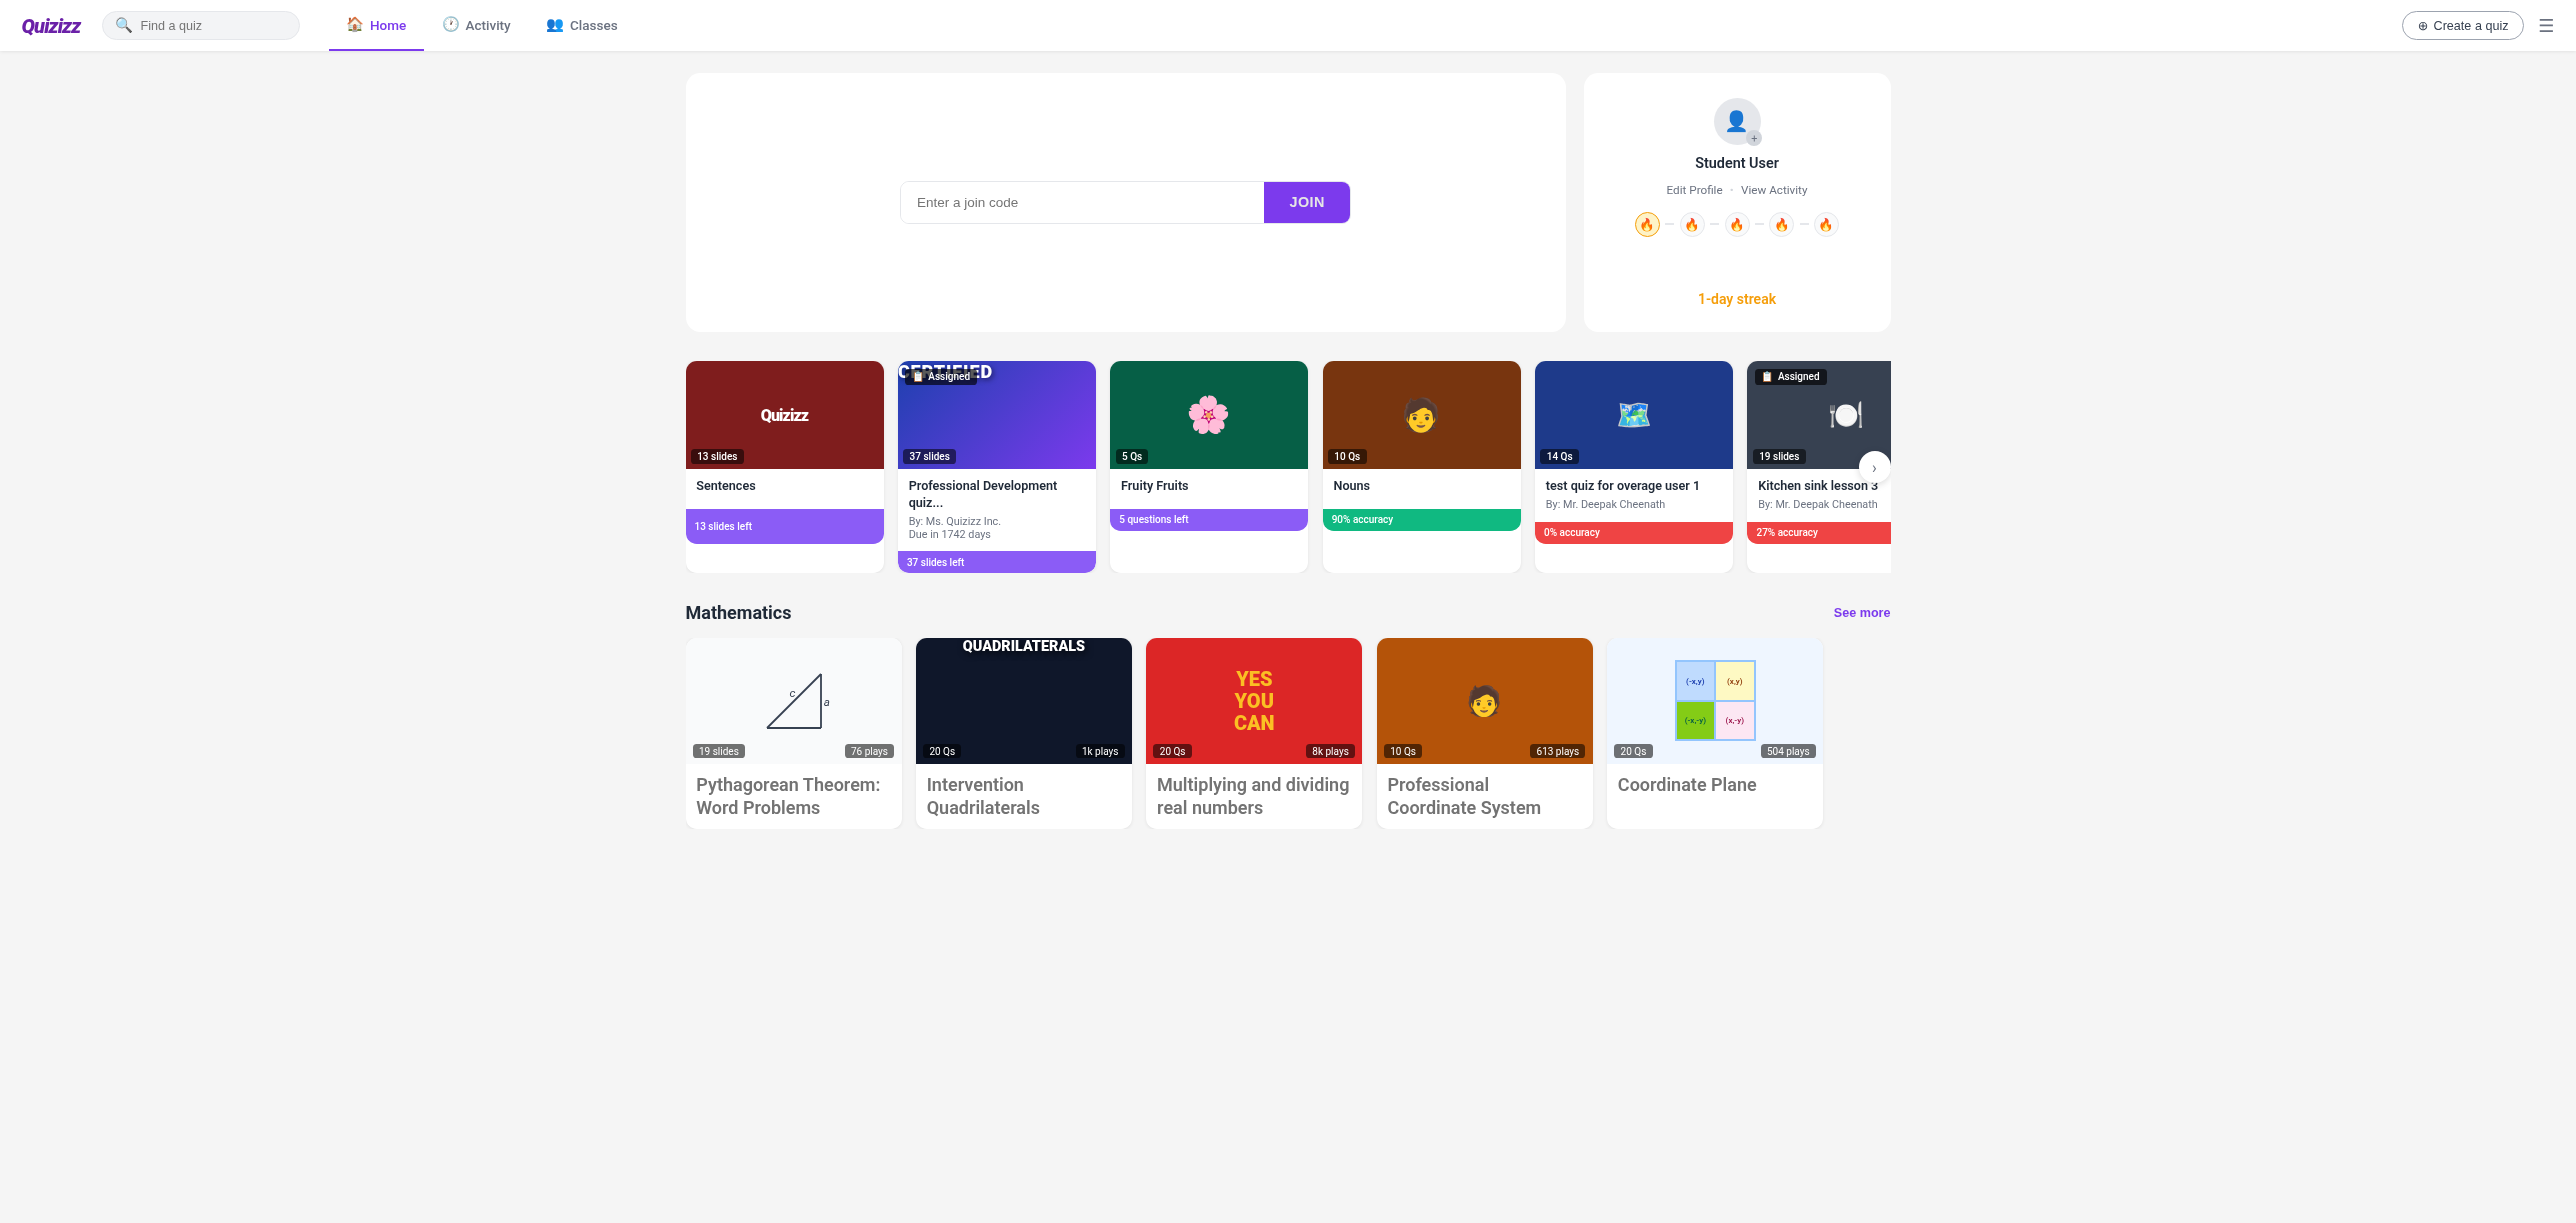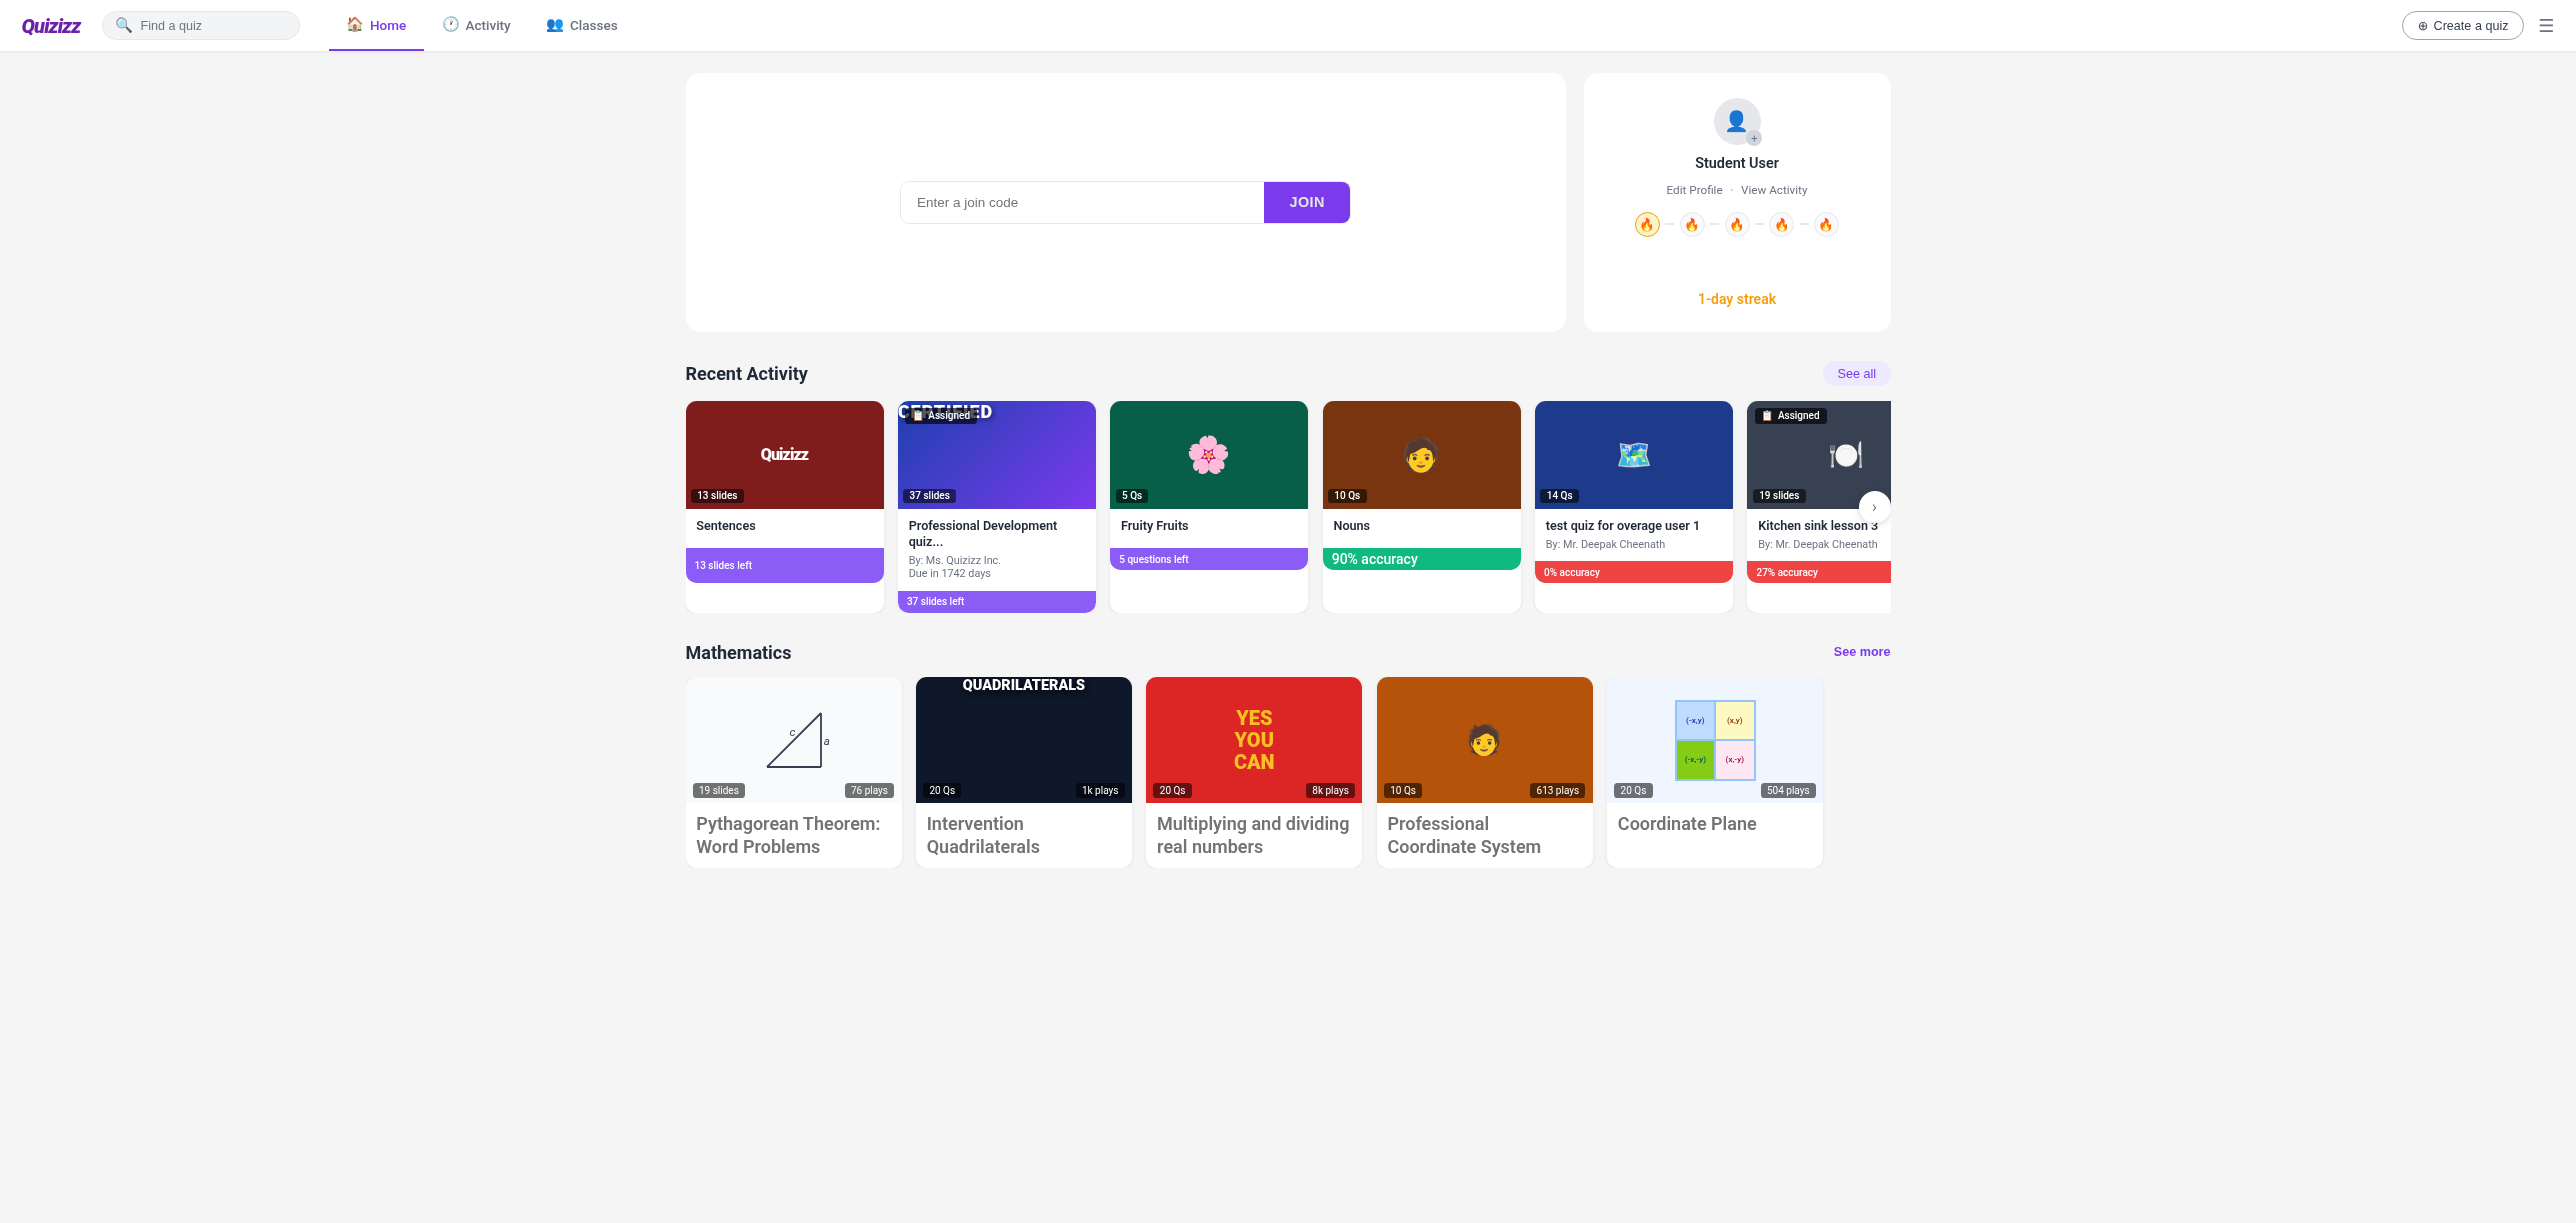--- a/index.html
+++ b/index.html
@@ -453,24 +453,20 @@
         <div class="streak-connector"></div>
         <div class="streak-dot">🔥</div>
         <div class="streak-connector"></div>
         <div class="streak-dot">🔥</div>
       </div>
       <div class="streak-label">1-day streak</div>
     </div>
   </div>
 
   <div>
-    <div class="section-header">
-      <h2 class="section-title">Recent Activity</h2>
-      <button class="see-all-btn">See all</button>
-    </div>
 
     <div class="cards-row">
 
       <div class="card">
         <div class="card-thumb thumb-sentences">
           <div class="thumb-sentences-inner">Quizizz</div>
           <div class="card-badge">13 slides</div>
         </div>
         <div class="card-body">
           <div class="card-title">Sentences</div>
@@ -514,21 +510,21 @@
 
       <div class="card">
         <div class="card-thumb thumb-nouns" style="background:#78350f; display:flex; align-items:center; justify-content:center;">
           <div style="font-size:32px;">🧑</div>
           <div class="card-badge">10 Qs</div>
         </div>
         <div class="card-body">
           <div class="card-title">Nouns</div>
         </div>
         <div class="card-progress progress-accuracy-green" style="height:21.6px; display:flex; align-items:center; padding:0 9px; border-radius:0 0 10.8px 10.8px;">
-          <span style="color:#fff; font-size:14px; font-weight:500;">90% accuracy</span>
+          <span style="color:#fff; font-size:10px; font-weight:500;">90% accuracy</span>
         </div>
       </div>
 
       <div class="card">
         <div class="card-thumb thumb-test" style="background:#1e3a8a; display:flex; align-items:center; justify-content:center;">
           <div style="font-size:29px;">🗺️</div>
           <div class="card-badge">14 Qs</div>
         </div>
         <div class="card-body">
           <div class="card-title">test quiz for overage user 1</div>

